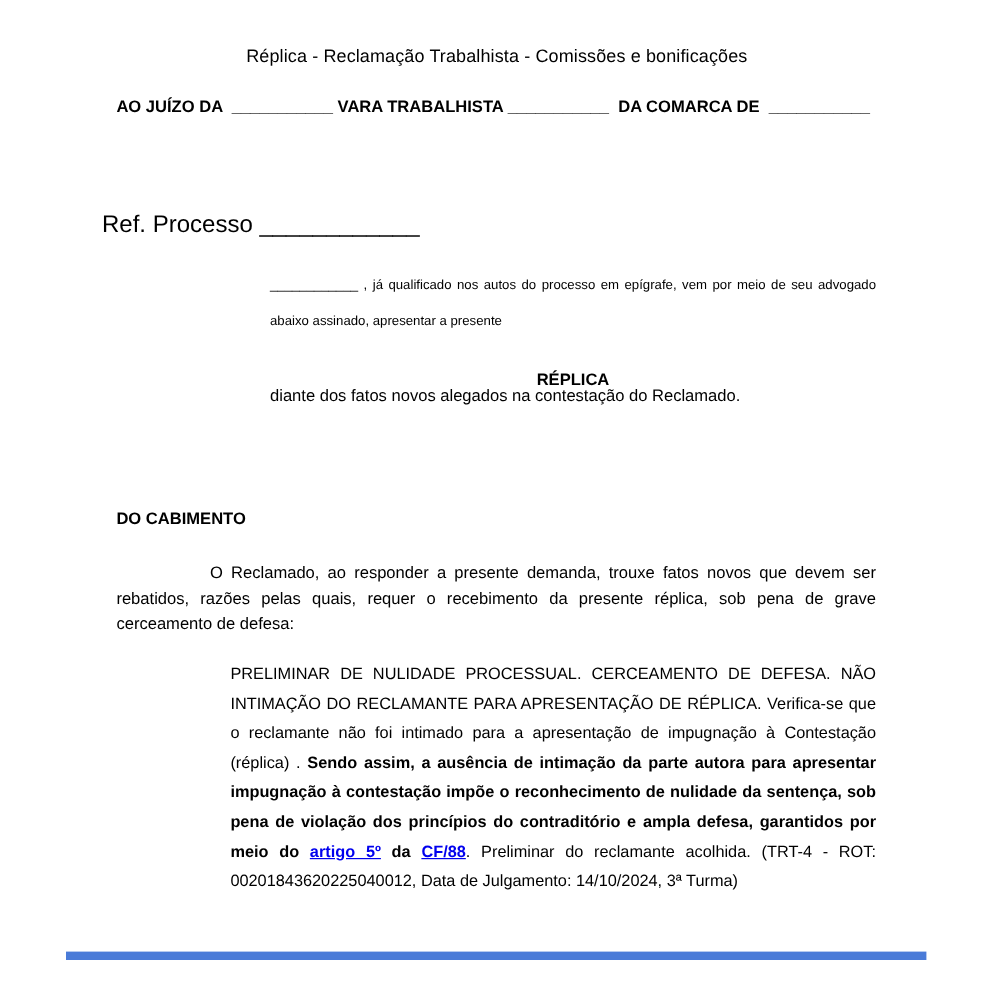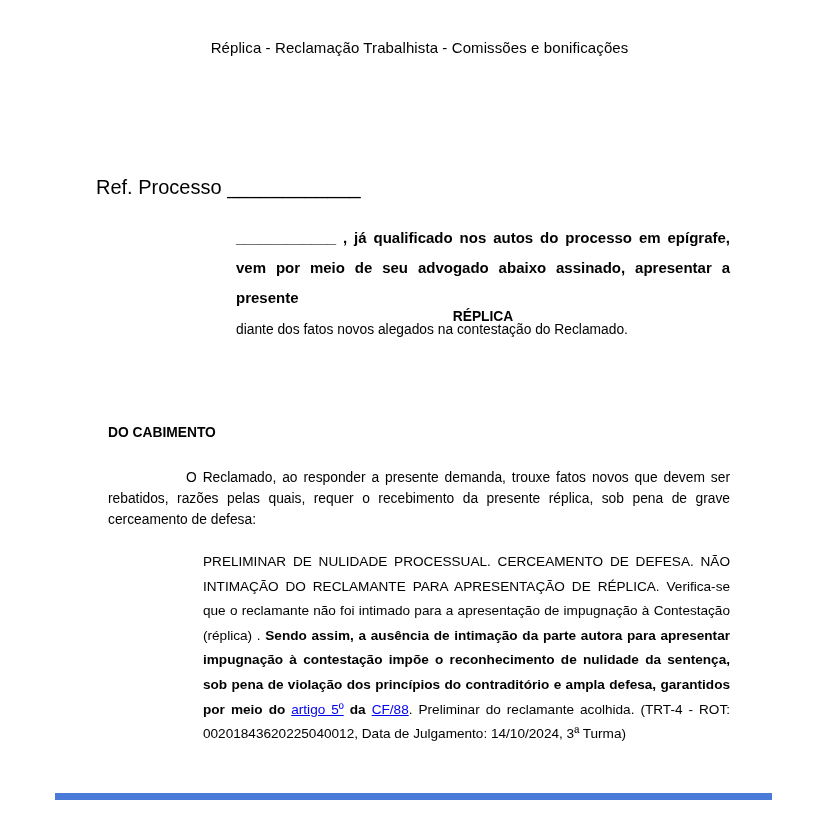--- a/index.html
+++ b/index.html
@@ -8,44 +8,43 @@
     width: 828px; height: 828px;
     font-family: "Liberation Sans", "DejaVu Sans", sans-serif;
     color: #000000;
   }
   .page {
     position: relative;
     width: 828px; height: 828px;
     background: #ffffff;
     overflow: hidden;
   }
-  .abs { position: absolute; padding-left: 11px; }
+  .abs { position: absolute; }
 
   .doc-title {
     left: 0; right: 0; top: 39px;
     text-align: center;
     font-size: 15px;
     letter-spacing: 0.1px;
   }
   .court-line {
     left: 97px; right: 90px; top: 81px;
     font-weight: bold;
     font-size: 13.8px;
     white-space: pre-wrap;
   }
   .ref-line {
     left: 85px; top: 176px;
     font-size: 20px;
   }
   .intro-par {
     left: 225px; right: 98px; top: 223px;
-    font-size: 15px;
+    font-size: 11px;
     line-height: 30px;
     text-align: justify;
-    font-weight: bold;
   }
   .replica-heading {
     left: 225px; right: 98px; top: 297px;
     text-align: center;
     font-weight: bold;
     font-size: 13.8px;
     margin-top: 12px;
   }
   .diante-line {
     left: 225px; right: 98px; top: 322px;
@@ -63,41 +62,42 @@
     text-align: justify;
     text-indent: 78px;
   }
   .quote-par {
     left: 192px; right: 98px; top: 550px;
     font-size: 13.6px;
     line-height: 24.6px;
     text-align: justify;
   }
   .quote-par a {
-    font-weight: normal;
+    font-weight: bold;
     text-decoration: underline;
     cursor: pointer;
   }
   .page-footer {
     left: 0; right: 0; top: 767px;
     text-align: center;
     font-size: 14px;
   }
   .bottom-bar {
     left: 55px; right: 56px; top: 793px;
     height: 7px;
   }
 </style>
 </head>
 <body>
 
 <div class="page">
 
   <div class="abs doc-title">Réplica - Reclamação Trabalhista - Comissões e bonificações</div>
 
+  <div class="abs court-line">AO JUÍZO DA  ___________ VARA TRABALHISTA ___________  DA COMARCA DE  ___________</div>
 
   <div class="abs ref-line">Ref. Processo ____________</div>
 
   <div class="abs intro-par">____________ , já qualificado nos autos do processo em epígrafe, vem por meio de seu advogado abaixo assinado, apresentar a presente</div>
 
   <div class="abs replica-heading">RÉPLICA</div>
 
   <div class="abs diante-line">diante dos fatos novos alegados na contestação do Reclamado.</div>
 
   <div class="abs section-heading">DO CABIMENTO</div>

